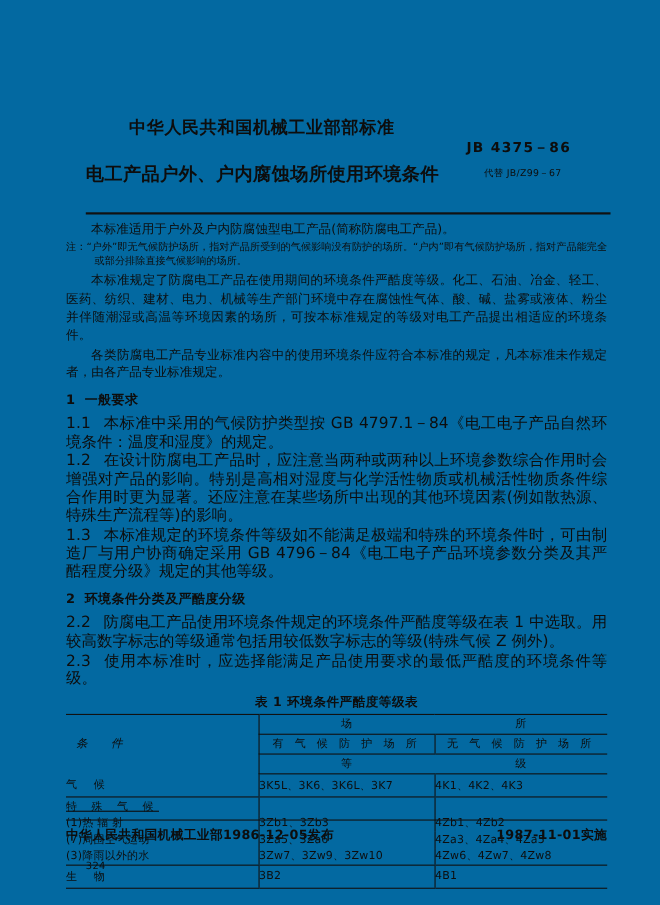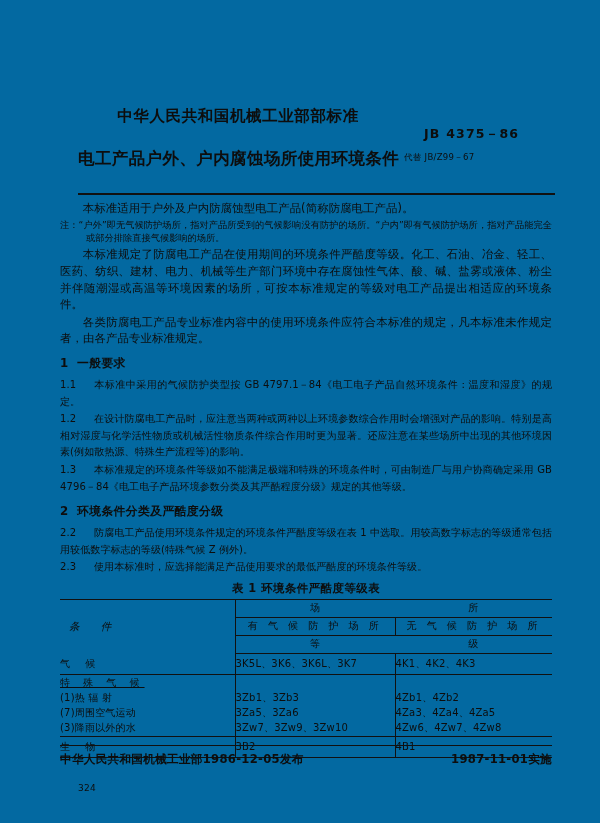--- a/index.html
+++ b/index.html
@@ -55,21 +55,21 @@
     left: 424px;
     top: 10px;
     font-size: 12.5px;
     font-weight: bold;
     letter-spacing: 1.2px;
     white-space: nowrap;
     margin-top: 16px;
   }
   .std-replaces {
     position: absolute;
-    left: 404px;
+    left: 440px;
     top: 52px;
     font-size: 8.5px;
     letter-spacing: 0.3px;
     white-space: nowrap;
   }
 
   
   .rule-top {
     position: absolute;
     left: 78px;
@@ -116,21 +116,21 @@
     font-size: 11.8px;
     font-weight: bold;
     letter-spacing: 0.4px;
   }
   h2.sec .num {
     display: inline-block;
     min-width: 17px;
   }
   p.clause {
     margin: 0 0 1px 0;
-    font-size: 10px;
+    font-size: 14px;
     line-height: 16.6px;
     text-align: justify;
     padding-left: 0;
     letter-spacing: 0.1px;
   }
   p.clause .cnum {
     display: inline-block;
     min-width: 34px;
   }
 

